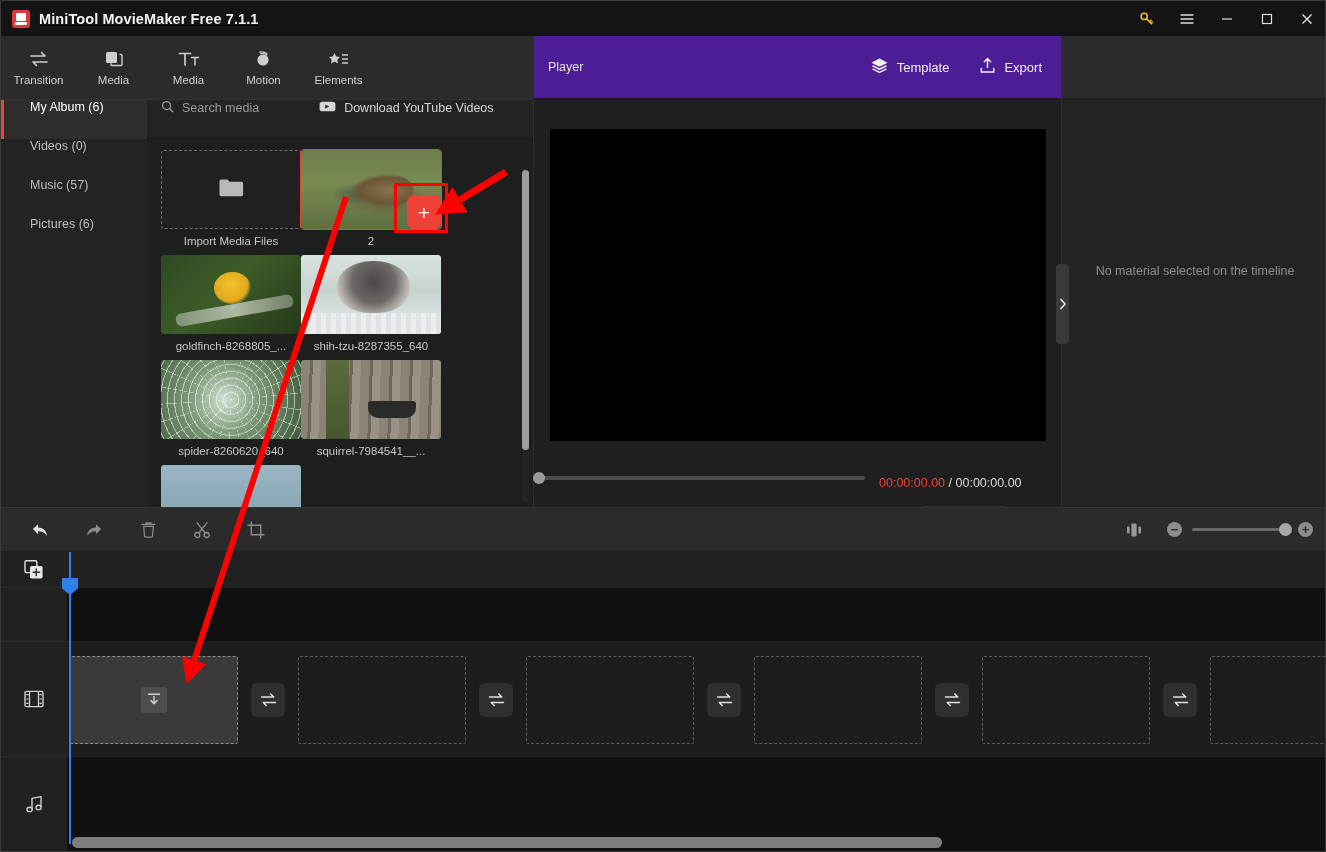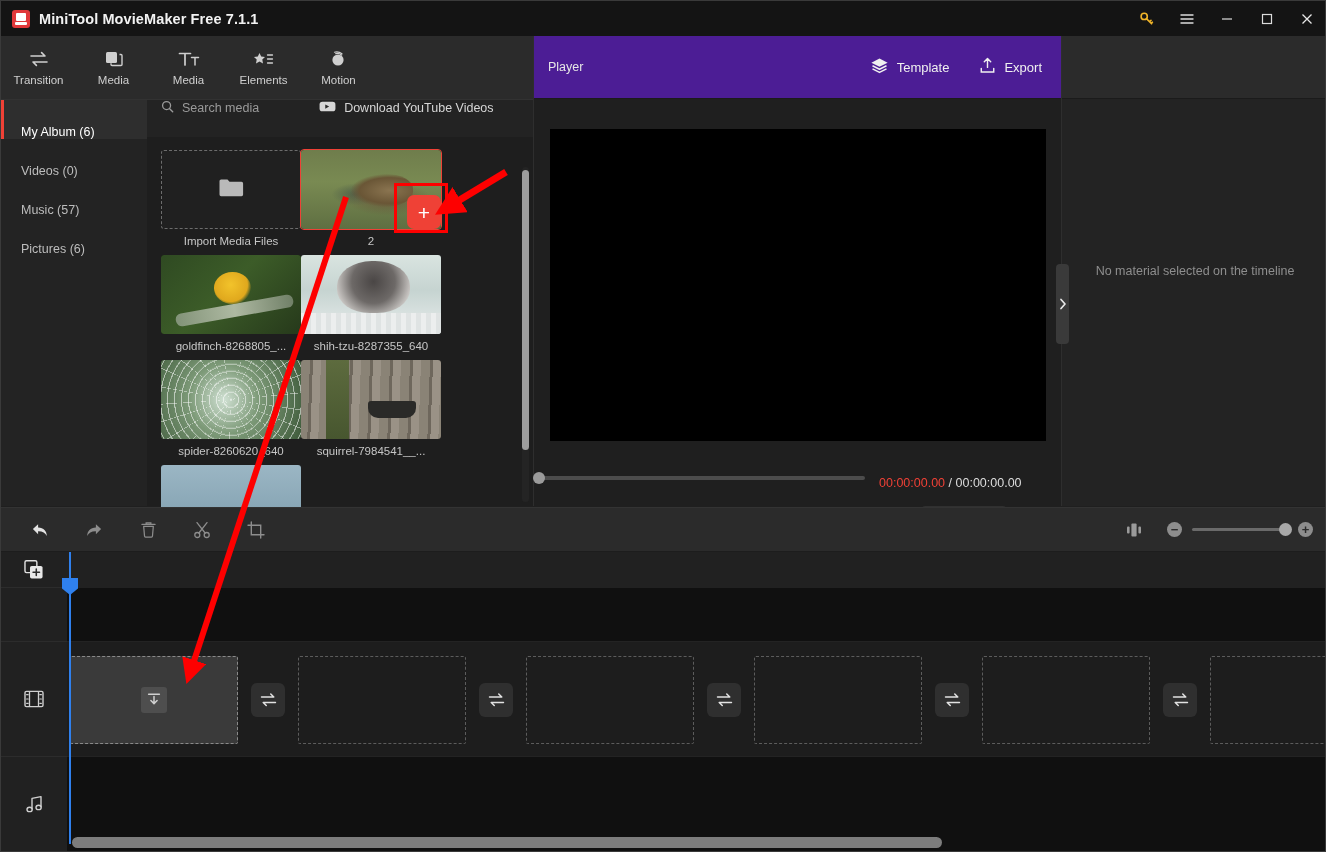--- a/index.html
+++ b/index.html
@@ -15,21 +15,21 @@
     width: 1326px; height: 852px;
     background: #1f1f1f;
     border: 1px solid #3a3a3a;
     overflow: hidden;
   }
 
   
   #titlebar {
     position: absolute; left: 0; top: 0; width: 1326px; height: 35px;
     background: #141414;
-    display: flex; align-items: center;
+    display: flex; align-items: center; text-decoration: underline;
   }
   #app-logo {
     width: 18px; height: 18px; margin-left: 11px; margin-right: 9px;
     background: #e0383a; border-radius: 3px;
     position: relative; flex: none;
   }
   #app-logo::before {
     content: ""; position: absolute; left: 4px; top: 3px;
     width: 10px; height: 8px; background: #fff; border-radius: 1px;
   }
@@ -63,22 +63,22 @@
   .ribbon-item .ico { height: 20px; display: flex; align-items: center; justify-content: center; }
   .ribbon-item.active { color: #ef4136; }
 
   
   #sidebar {
     position: absolute; left: 0; top: 98px; width: 146px; height: 407px;
     background: #232323;
     border-top: 1px solid #323232;
   }
   .side-item {
-    position: relative; height: 39px; display: flex; align-items: flex-end;
-    padding-left: 20px; color: #bdbdbd; font-size: 12.5px;
+    position: relative; height: 39px; display: flex; align-items: flex-start;
+    padding-left: 29px; color: #bdbdbd; font-size: 12.5px;
   }
   .side-item.active { background: #2e2e2e; color: #ffffff; }
   .side-item.active::before {
     content: ""; position: absolute; left: 0; top: 0; width: 3px; height: 100%;
     background: #ef4136;
   }
 
   
   #media-panel {
     position: absolute; left: 146px; top: 98px; width: 386px; height: 407px;
@@ -475,36 +475,36 @@
       <span class="ico">
         <svg width="22" height="18" viewBox="0 0 22 18">
             <path d="M1.5 3.5h11M7 3.5V15" stroke="#cfcfcf" stroke-width="1.7" stroke-linecap="round"></path>
             <path d="M13.5 7.5h7M17 7.5V15" stroke="#cfcfcf" stroke-width="1.5" stroke-linecap="round"></path>
           </svg>
       </span>
       <span>Media</span>
     </div>
     <div class="ribbon-item">
       <span class="ico">
-        <svg width="24" height="18" viewBox="0 0 24 18">
-            <path d="M7.5 3l1.7 3.5L13 7l-2.7 2.6.7 3.8-3.5-1.9L4 13.4l.7-3.8L2 7l3.8-.5z" fill="#cfcfcf"></path>
-            <path d="M15.5 5h5M15.5 9h5M15.5 13h5" stroke="#cfcfcf" stroke-width="1.3" stroke-linecap="round"></path>
-          </svg>
-      </span>
-      <span>Elements</span>
-    </div>
-    <div class="ribbon-item">
-      <span class="ico">
         <svg width="22" height="18" viewBox="0 0 22 18">
             <circle cx="10" cy="10" r="5.6" fill="#cfcfcf"></circle>
             <path d="M7.8 3.6a7 7 0 015.8 1.4" stroke="#cfcfcf" stroke-width="1.3" fill="none" stroke-linecap="round"></path>
             <path d="M6.4 2.2a8.8 8.8 0 017.6 1.6" stroke="#cfcfcf" stroke-width="1.1" fill="none" stroke-linecap="round"></path>
           </svg>
       </span>
       <span>Motion</span>
+    </div>
+    <div class="ribbon-item">
+      <span class="ico">
+        <svg width="24" height="18" viewBox="0 0 24 18">
+            <path d="M7.5 3l1.7 3.5L13 7l-2.7 2.6.7 3.8-3.5-1.9L4 13.4l.7-3.8L2 7l3.8-.5z" fill="#cfcfcf"></path>
+            <path d="M15.5 5h5M15.5 9h5M15.5 13h5" stroke="#cfcfcf" stroke-width="1.3" stroke-linecap="round"></path>
+          </svg>
+      </span>
+      <span>Elements</span>
     </div>
   </div>
 
   <div id="sidebar">
     <div class="side-item active">
       <span>My Album (6)</span>
     </div>
     <div class="side-item">
       <span>Videos (0)</span>
     </div>

